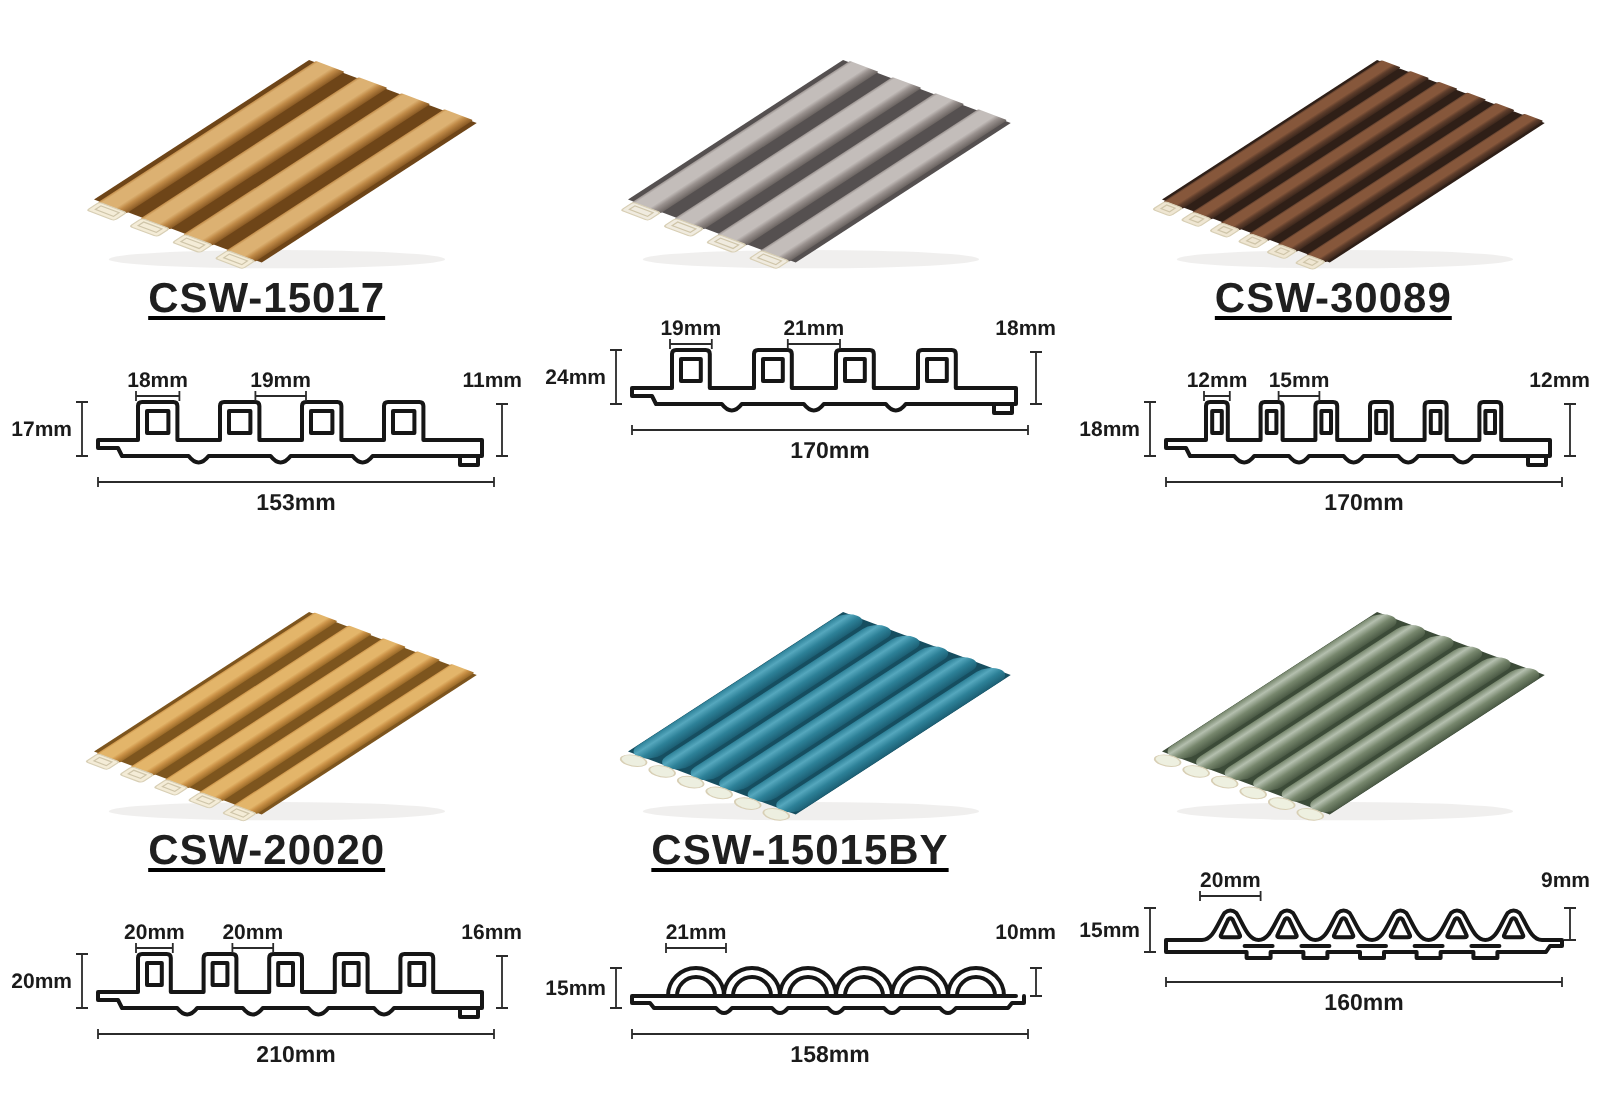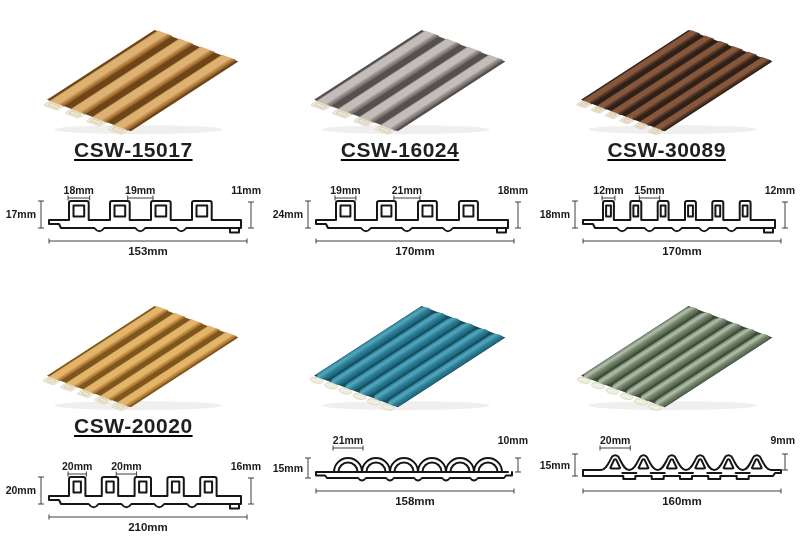--- a/index.html
+++ b/index.html
@@ -92,21 +92,20 @@
           <rect x="-8.5" y="29.5" width="8" height="16" rx="1.5" fill="#f0ebdf" stroke="#d8cfb5" stroke-width="0.8"></rect>
           <rect x="-6" y="32.2" width="3.6" height="10.6" fill="none" stroke="#cfc5a9" stroke-width="0.8"></rect>
           <rect x="-1" y="54" width="142" height="17" rx="1" fill="url(#pg1)"></rect>
           <rect x="-8.5" y="54.5" width="8" height="16" rx="1.5" fill="#f0ebdf" stroke="#d8cfb5" stroke-width="0.8"></rect>
           <rect x="-6" y="57.2" width="3.6" height="10.6" fill="none" stroke="#cfc5a9" stroke-width="0.8"></rect>
           <rect x="-1" y="79" width="142" height="17" rx="1" fill="url(#pg1)"></rect>
           <rect x="-8.5" y="79.5" width="8" height="16" rx="1.5" fill="#f0ebdf" stroke="#d8cfb5" stroke-width="0.8"></rect>
           <rect x="-6" y="82.2" width="3.6" height="10.6" fill="none" stroke="#cfc5a9" stroke-width="0.8"></rect>
         </g>
       </svg>
-    <h2 class="code">CSW-16024</h2>
     <svg class="diagram" viewBox="0 0 260 80">
         <path d="M46 36H66M46 36V40H56L58 44M58 44H90.9q5 6.5 10 0H131.9q5 6.5 10 0H172.9q5 6.5 10 0H238M207.9 36H238V44M227 44v4.5h9v-4.5M66.0 36V19Q66.0 17 68.0 17H82.9Q84.9 17 84.9 19V36M70.5 21.5H80.4V32.5H70.5ZM84.9 36H107.0M107.0 36V19Q107.0 17 109.0 17H123.9Q125.9 17 125.9 19V36M111.5 21.5H121.4V32.5H111.5ZM125.9 36H148.0M148.0 36V19Q148.0 17 150.0 17H164.9Q166.9 17 166.9 19V36M152.5 21.5H162.4V32.5H152.5ZM166.9 36H189.0M189.0 36V19Q189.0 17 191.0 17H205.9Q207.9 17 207.9 19V36M193.5 21.5H203.4V32.5H193.5Z" fill="none" stroke="#161616" stroke-width="2" stroke-linejoin="round" stroke-linecap="round"></path>
         <path d="M65.0 11.5V16.5M65.0 14H85.9M85.9 11.5V16.5" stroke="#2b2b2b" stroke-width="0.9" fill="none"></path>
         <text x="75.4" y="9.5" text-anchor="middle" font-size="10.5" fill="#1b1b1b" font-weight="600">19mm</text>
         <path d="M123.9 11.5V16.5M123.9 14H150.0M150.0 11.5V16.5" stroke="#2b2b2b" stroke-width="0.9" fill="none"></path>
         <text x="136.9" y="9.5" text-anchor="middle" font-size="10.5" fill="#1b1b1b" font-weight="600">21mm</text>
         <path d="M245 18.0H251M248 18.0V44.0M245 44.0H251" stroke="#2b2b2b" stroke-width="0.9" fill="none"></path>
         <text x="258" y="9.5" text-anchor="end" font-size="10.5" fill="#1b1b1b" font-weight="600">18mm</text>
         <path d="M35 17.0H41M38 17.0V44M35 44H41" stroke="#2b2b2b" stroke-width="0.9" fill="none"></path>
         <text x="33" y="34.0" text-anchor="end" font-size="10.5" fill="#1b1b1b" font-weight="600">24mm</text>
@@ -232,20 +231,21 @@
           <rect x="-1" y="34.583333333333336" width="142" height="14.166666666666668" rx="7.083333333333334" fill="url(#pg4)"></rect>
           <rect x="-8.5" y="35.083333333333336" width="8" height="13.166666666666668" rx="6.583333333333334" fill="#edefe0" stroke="#d8cfb5" stroke-width="0.8"></rect>
           <rect x="-1" y="51.25" width="142" height="14.166666666666668" rx="7.083333333333334" fill="url(#pg4)"></rect>
           <rect x="-8.5" y="51.75" width="8" height="13.166666666666668" rx="6.583333333333334" fill="#edefe0" stroke="#d8cfb5" stroke-width="0.8"></rect>
           <rect x="-1" y="67.91666666666667" width="142" height="14.166666666666668" rx="7.083333333333334" fill="url(#pg4)"></rect>
           <rect x="-8.5" y="68.41666666666667" width="8" height="13.166666666666668" rx="6.583333333333334" fill="#edefe0" stroke="#d8cfb5" stroke-width="0.8"></rect>
           <rect x="-1" y="84.58333333333334" width="142" height="14.166666666666668" rx="7.083333333333334" fill="url(#pg4)"></rect>
           <rect x="-8.5" y="85.08333333333334" width="8" height="13.166666666666668" rx="6.583333333333334" fill="#edefe0" stroke="#d8cfb5" stroke-width="0.8"></rect>
         </g>
       </svg>
+    <h2 class="code">CSW-15015BY</h2>
     <svg class="diagram" viewBox="0 0 260 80">
         <path d="M46 38H238M46 38V41.5H55L57 44M57 44H88.0q4 5 8 0H116.0q4 5 8 0H144.0q4 5 8 0H172.0q4 5 8 0H200.0q4 5 8 0H234L236 41.5H242V38M64.0 38A14.0 14.0 0 0 1 92.0 38M68.5 38A9.5 9.5 0 0 1 87.5 38M92.0 38A14.0 14.0 0 0 1 120.0 38M96.5 38A9.5 9.5 0 0 1 115.5 38M120.0 38A14.0 14.0 0 0 1 148.0 38M124.5 38A9.5 9.5 0 0 1 143.5 38M148.0 38A14.0 14.0 0 0 1 176.0 38M152.5 38A9.5 9.5 0 0 1 171.5 38M176.0 38A14.0 14.0 0 0 1 204.0 38M180.5 38A9.5 9.5 0 0 1 199.5 38M204.0 38A14.0 14.0 0 0 1 232.0 38M208.5 38A9.5 9.5 0 0 1 227.5 38" fill="none" stroke="#161616" stroke-width="2" stroke-linejoin="round" stroke-linecap="round"></path>
         <path d="M63.0 11.5V16.5M63.0 14H93.0M93.0 11.5V16.5" stroke="#2b2b2b" stroke-width="0.9" fill="none"></path>
         <text x="78.0" y="9.5" text-anchor="middle" font-size="10.5" fill="#1b1b1b" font-weight="600">21mm</text>
         <path d="M245 24.0H251M248 24.0V38.0M245 38.0H251" stroke="#2b2b2b" stroke-width="0.9" fill="none"></path>
         <text x="258" y="9.5" text-anchor="end" font-size="10.5" fill="#1b1b1b" font-weight="600">10mm</text>
         <path d="M35 24.0H41M38 24.0V44M35 44H41" stroke="#2b2b2b" stroke-width="0.9" fill="none"></path>
         <text x="33" y="37.5" text-anchor="end" font-size="10.5" fill="#1b1b1b" font-weight="600">15mm</text>
         <path d="M46 54.5V59.5M46 57H244M244 54.5V59.5" stroke="#2b2b2b" stroke-width="0.9" fill="none"></path>
         <text x="145" y="71" text-anchor="middle" font-size="11.5" fill="#1b1b1b" font-weight="600">158mm</text>

